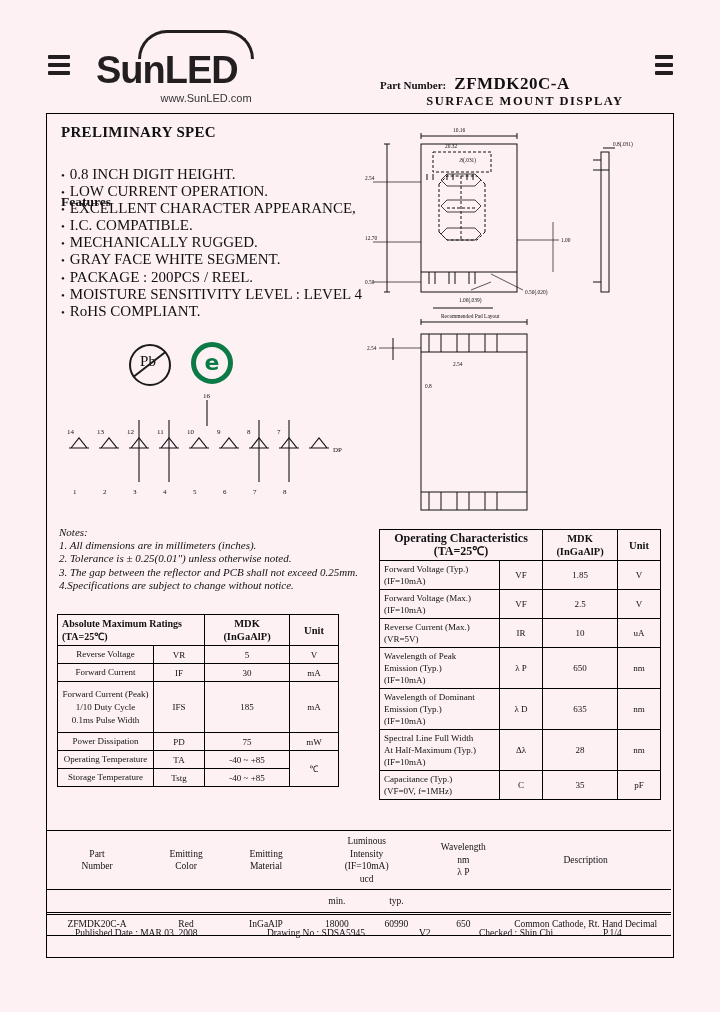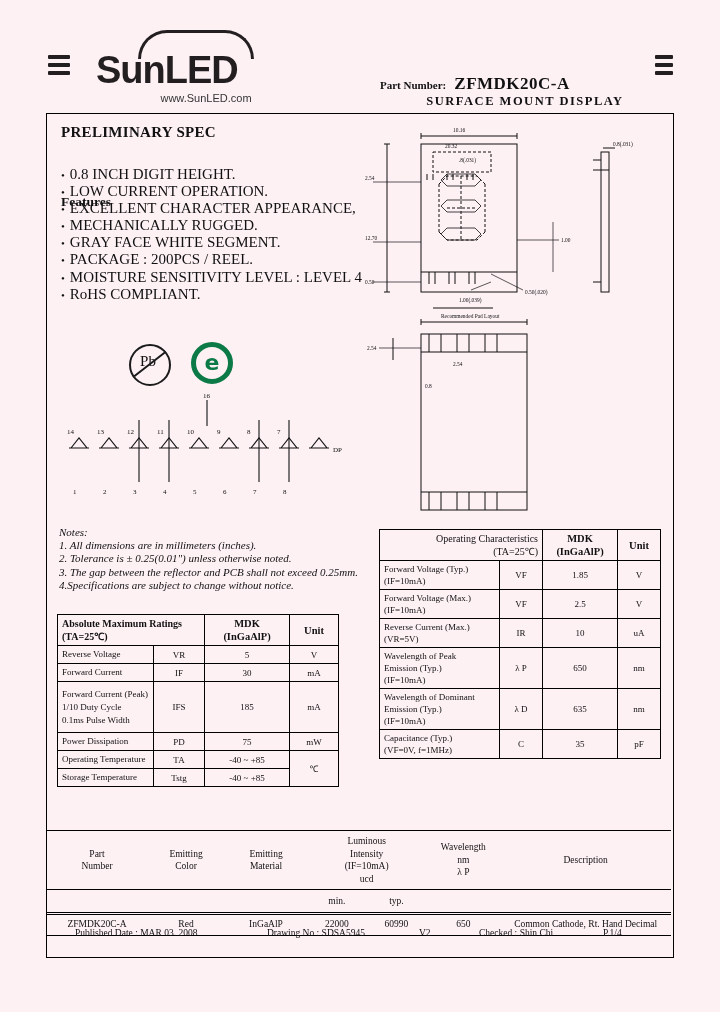--- a/index.html
+++ b/index.html
@@ -66,27 +66,27 @@
   .notes .nt.hd{font-style:italic;}
   
   table{border-collapse:collapse;}
   .tbl{position:absolute;font-family:"Liberation Serif",serif;}
   .tbl td,.tbl th{border:1.2px solid #000;padding:2px 4px;font-size:9px;vertical-align:middle;}
   
   .amr{left:10px;top:500px;width:282px;}
   .amr td,.amr th{font-size:9px;}
   .amr .hd1{font-weight:bold;font-size:10px;text-align:left;line-height:13px;}
   .amr .hdc{font-weight:bold;font-size:10.5px;text-align:center;line-height:13px;}
-  .amr .nm{text-align:left;line-height:13px;}
+  .amr .nm{text-align:center;line-height:13px;}
   .amr .sy{text-align:center;width:42px;}
   .amr .vl{text-align:center;width:76px;}
   .amr .un{text-align:center;width:40px;}
   
   .oc{left:332px;top:415px;width:282px;}
-  .oc .hd1{font-weight:normal;font-size:10px;text-align:right;line-height:13px;}
+  .oc .hd1{font-weight:bold;font-size:12px;text-align:center;line-height:13px;}
   .oc .hdc{font-weight:bold;font-size:10.5px;text-align:center;line-height:13px;}
   .oc .nm{text-align:left;line-height:12px;font-size:9px;}
   .oc .sy{text-align:center;width:34px;}
   .oc .vl{text-align:center;width:66px;}
   .oc .un{text-align:center;width:34px;}
   
   .sel{position:absolute;left:0px;top:716px;width:624px;border-top:1.4px solid #000;}
   .sel table{width:624px;}
   .sel td{border:none;font-size:9.5px;text-align:center;padding:0;}
   .sel .hrow td{height:58px;vertical-align:middle;line-height:12.5px;}
@@ -129,20 +129,21 @@
 <div class="frame">
  <div class="frame-inner">
 
   <div class="prelim">PRELIMINARY SPEC</div>
   <div class="feat-title">Features</div>
 
   <ul class="features">
     <li>0.8 INCH DIGIT HEIGHT.</li>
     <li>LOW CURRENT  OPERATION.</li>
     <li>EXCELLENT CHARACTER  APPEARANCE,</li>
+    <li>I.C. COMPATIBLE.</li>
     <li>MECHANICALLY RUGGED.</li>
     <li>GRAY FACE WHITE SEGMENT.</li>
     <li>PACKAGE : 200PCS / REEL.</li>
     <li>MOISTURE SENSITIVITY LEVEL : LEVEL 4</li>
     <li>RoHS COMPLIANT.</li>
   </ul>
 
   <div class="sym-row">
     <div class="pbfree">
       <span>Pb</span>
@@ -392,20 +393,30 @@
       <td class="un">nm</td>
     </tr>
     <tr>
       <td class="nm">
         <span>Wavelength of Dominant</span><br>
         <span>Emission (Typ.)</span><br>
         <span>(IF=10mA)</span>
       </td>
       <td class="sy">λ D</td>
       <td class="vl">635</td>
+      <td class="un">nm</td>
+    </tr>
+    <tr>
+      <td class="nm">
+        <span>Spectral Line Full Width</span><br>
+        <span>At Half-Maximum (Typ.)</span><br>
+        <span>(IF=10mA)</span>
+      </td>
+      <td class="sy">Δλ</td>
+      <td class="vl">28</td>
       <td class="un">nm</td>
     </tr>
     <tr>
       <td class="nm">
         <span>Capacitance (Typ.)</span><br>
         <span>(VF=0V, f=1MHz)</span>
       </td>
       <td class="sy">C</td>
       <td class="vl">35</td>
       <td class="un">pF</td>
@@ -448,21 +459,21 @@
         <td></td>
         <td>min.</td>
         <td>typ.</td>
         <td></td>
         <td></td>
       </tr>
       <tr class="drow">
         <td>ZFMDK20C-A</td>
         <td>Red</td>
         <td>InGaAlP</td>
-        <td>22000</td>
+        <td>18000</td>
         <td>60990</td>
         <td>650</td>
         <td>Common Cathode, Rt. Hand Decimal</td>
       </tr>
     </tbody>
         </table>
   </div>
 
   <div class="footer">
     <div class="ft" style="left:28px">Published Date : MAR  03. 2008</div>

